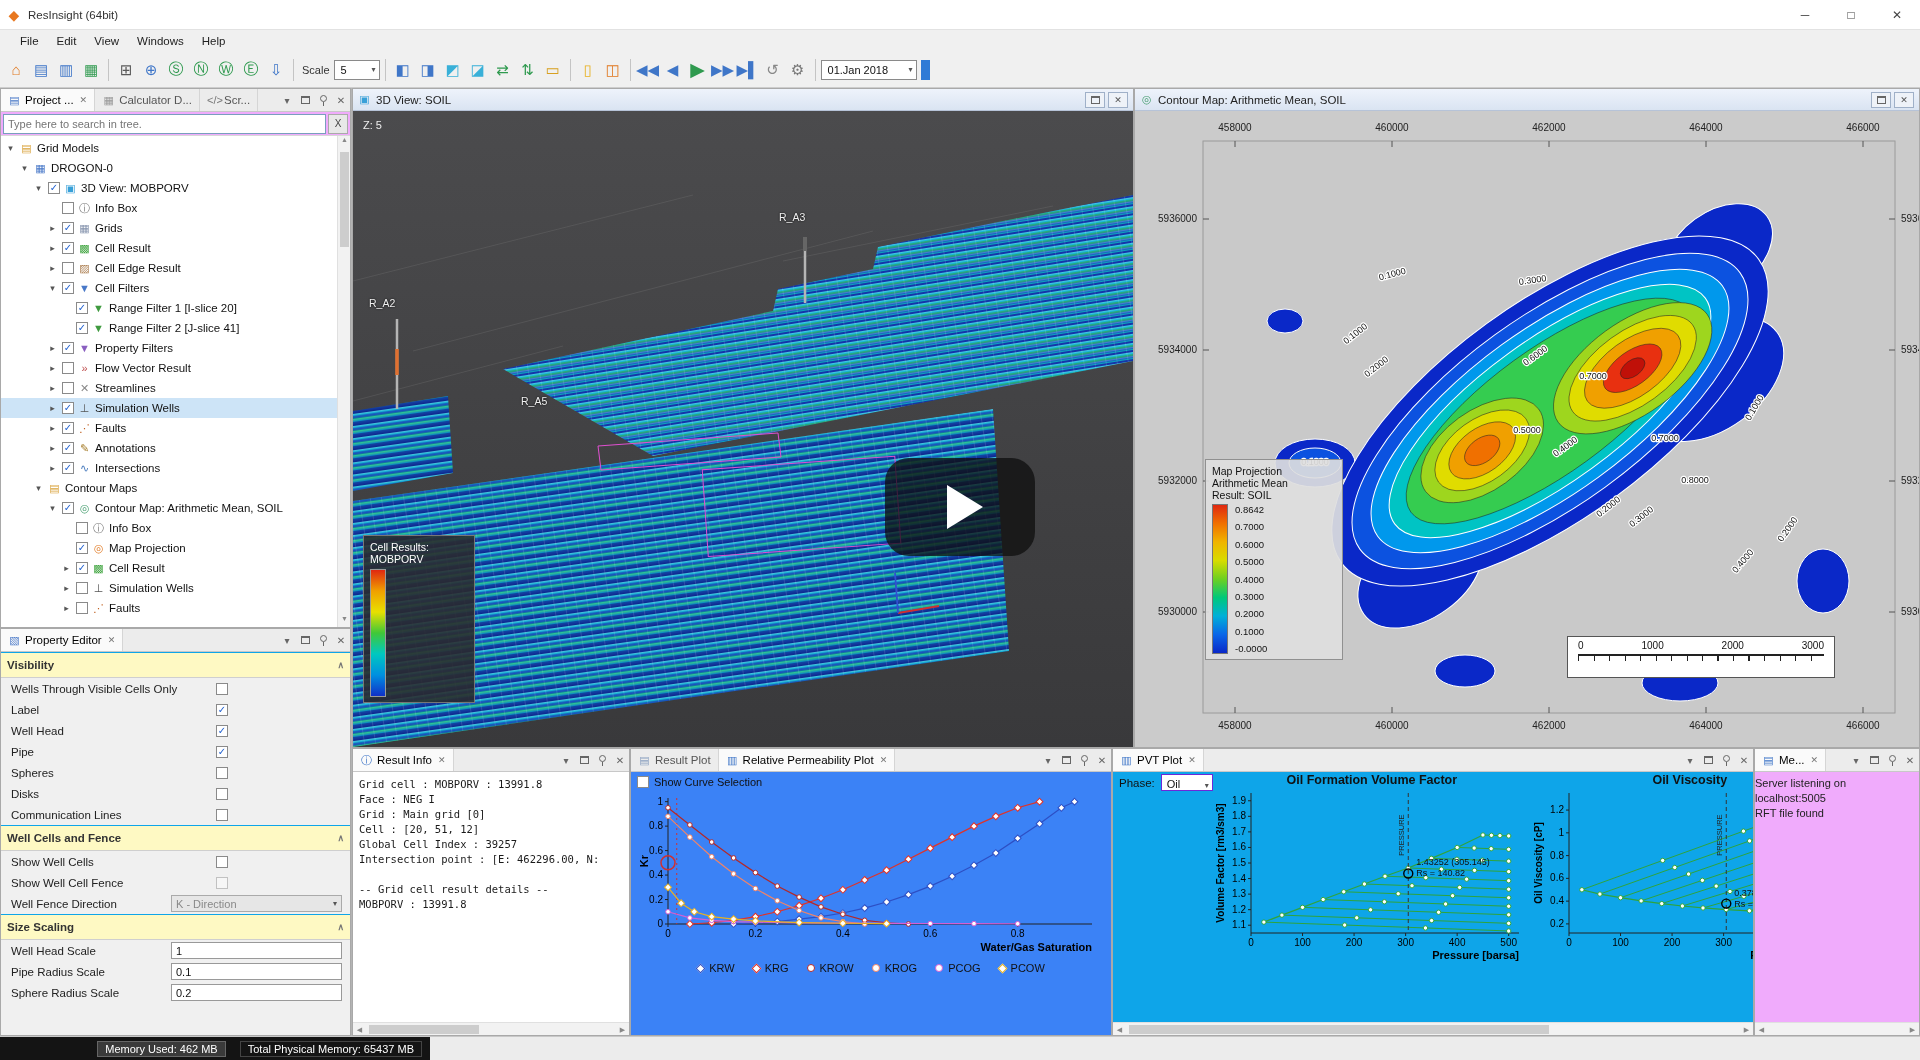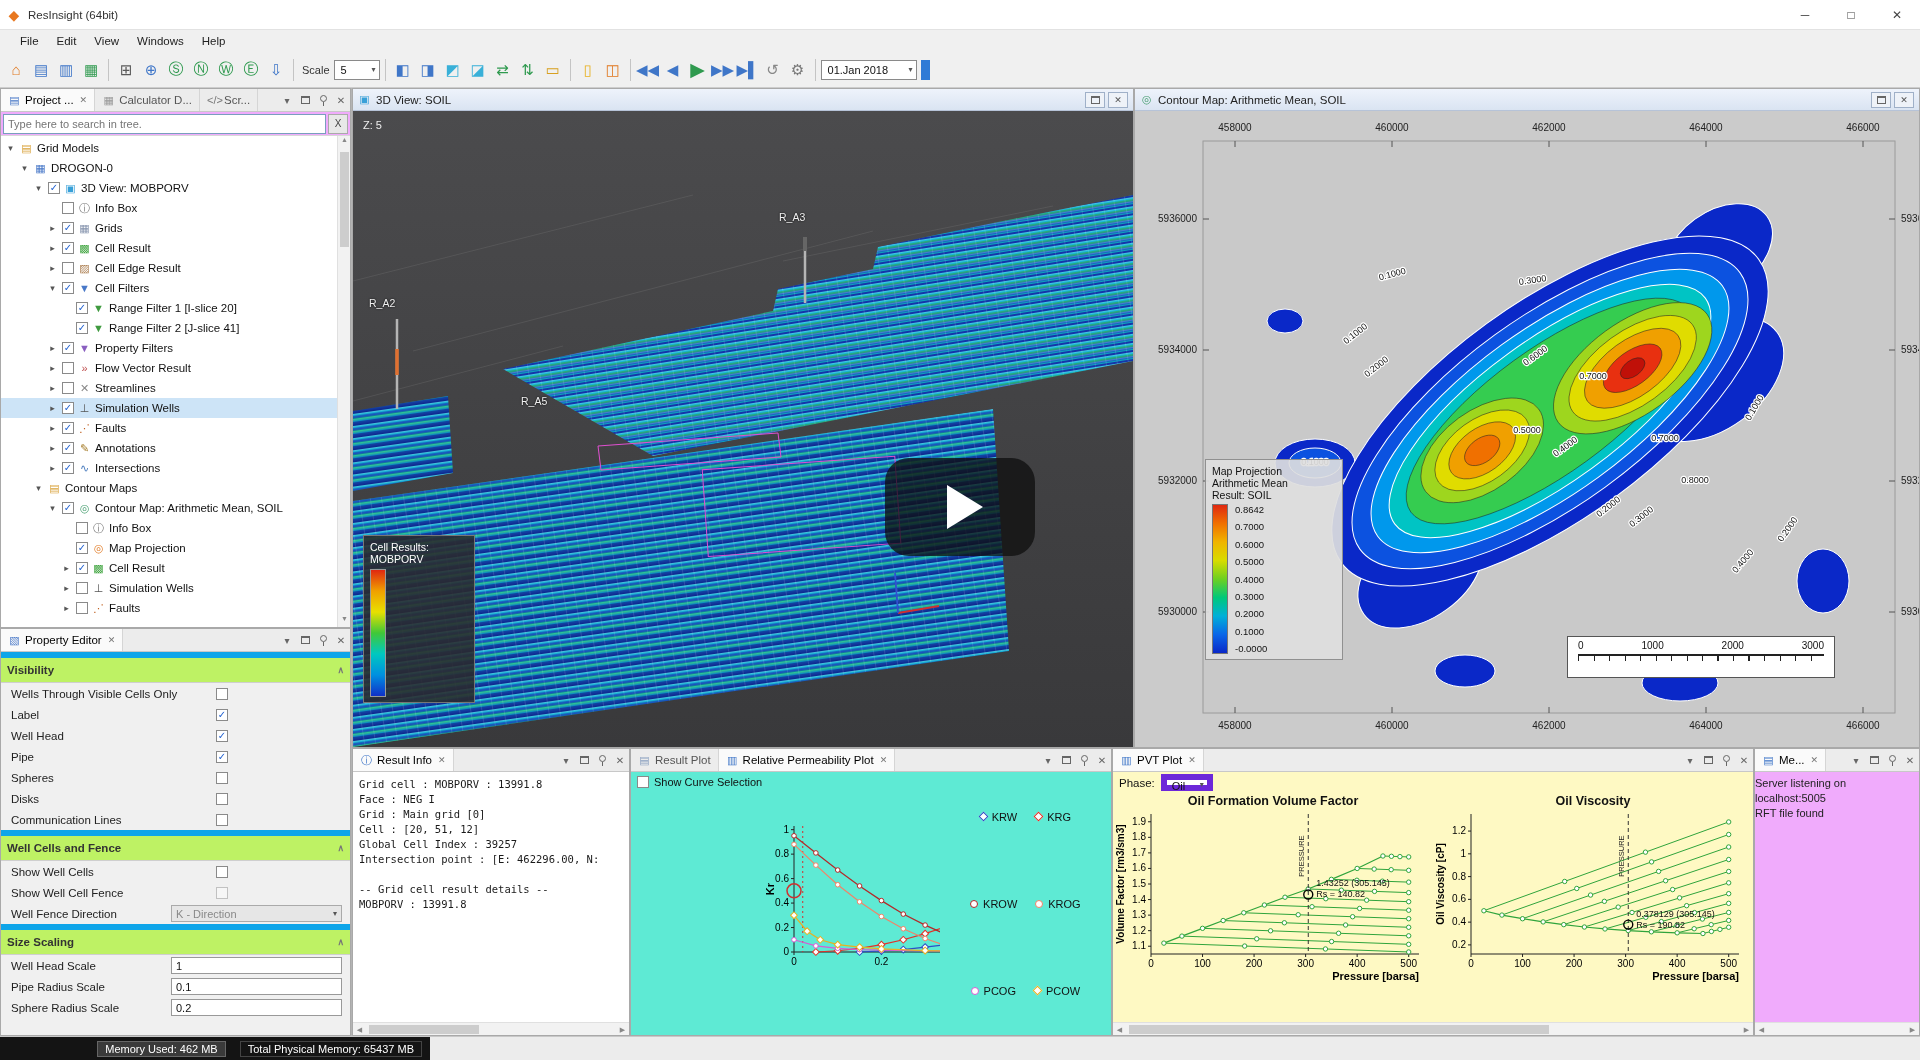--- a/index.html
+++ b/index.html
@@ -53,21 +53,21 @@
 .vscroll{position:absolute;right:0;top:0;bottom:0;width:13px;background:#f2f2f2;border-left:1px solid #e0e0e0}
 .vthumb{position:absolute;left:2px;width:9px;background:#cdcdcd}
 .varr{position:absolute;left:0;width:13px;height:12px;text-align:center;font-size:7px;color:#888}
 .hscroll{height:13px;background:#f2f2f2;border-top:1px solid #e0e0e0;position:relative;flex:none}
 .hthumb{position:absolute;top:2px;height:9px;background:#cdcdcd}
 .harr{position:absolute;top:0;width:13px;height:13px;text-align:center;font-size:7px;color:#888;line-height:13px}
 
 .pe-head{height:23px;background:#ececec;display:flex;align-items:center;border-bottom:1px solid #c8c8c8;flex:none}
 .pe-head .tab{height:100%}
 .pe-body{flex:1;background:#f0f0f0;overflow:hidden}
-.pe-sec{height:20px;background:#bef264;border-top:6px solid #0ea5e9;border-bottom:1px solid #cfcfcf;display:flex;align-items:center;padding:12px 6px;font-size:11.5px;font-weight:bold;color:#333}
+.pe-sec{height:20px;background:#fef9c3;border-top:1px solid #0ea5e9;border-bottom:1px solid #cfcfcf;display:flex;align-items:center;padding:12px 6px;font-size:11.5px;font-weight:bold;color:#333}
 .pe-sec .chev{margin-left:auto;color:#777;font-size:9px}
 .pe-row{height:21px;display:flex;align-items:center;padding:0 8px 0 10px;font-size:11.5px}
 .pe-lab{width:205px;color:#222;white-space:nowrap;overflow:hidden}
 .pe-lab.narrow{width:160px}
 .pe-input{flex:1;height:17px;background:#fff;border:1px solid #999;font-size:11px;display:flex;align-items:center;padding:0 4px}
 .pe-select{flex:1;height:17px;background:#e6e6e6;border:1px solid #aaa;color:#888;font-size:11px;display:flex;align-items:center;justify-content:space-between;padding:0 4px}
 .cb.dis{opacity:.45}
 
 .win-title{height:22px;background:linear-gradient(#eef3fb,#dae4f2);display:flex;align-items:center;gap:5px;padding:0 5px;font-size:11.5px;color:#222;border-bottom:1px solid #b6c3d8;flex:none}
 .winbtns{margin-left:auto;display:flex;gap:3px}
@@ -81,30 +81,30 @@
 .contour-body{flex:1;position:relative;background:#cbcbcb;overflow:hidden}
 .cm-legend{position:absolute;left:70px;top:348px;width:138px;background:rgba(222,222,222,.92);border:1px solid #909090;padding:5px 6px;font-size:10.5px;color:#111}
 .cm-legend .bar{width:16px;height:150px;float:left;margin-right:7px;border:1px solid #777;background:linear-gradient(#e02810,#f07000,#f0b400,#d8dc00,#6ed020,#00c87a,#00b0d8,#0a66e8,#0a28c8)}
 .cm-legend .vals{height:150px;display:flex;flex-direction:column;justify-content:space-between;font-size:9.5px}
 .cm-scalebar{position:absolute;left:432px;top:525px;width:268px;height:42px;background:#fff;border:1px solid #555;padding:3px 10px}
 .cm-scalebar .nums{display:flex;justify-content:space-between;font-size:10px;color:#111}
 .cm-scalebar .ruler{margin-top:3px;height:7px;border-top:2px solid #222;background:repeating-linear-gradient(90deg,#222 0 1px,transparent 1px 15.5px)}
 
 .ri-body{flex:1;background:#fff;font-family:"DejaVu Sans Mono","Liberation Mono",monospace;font-size:10.5px;color:#1a1a1a;padding:5px 6px;line-height:15px;overflow:hidden}
 .ri-line{white-space:pre}
-.rp-body{flex:1;background:#5eead4;display:flex;flex-direction:row;overflow:hidden}
+.rp-body{flex:1;background:#3b82f6;display:flex;flex-direction:column;overflow:hidden}
 .curve-sel-row{height:20px;display:flex;align-items:center;gap:5px;padding-left:6px;font-size:11px;flex:none}
 .chart-title{text-align:center;font-weight:bold;font-size:13px;padding:2px 40px 0;line-height:16px}
 .rp-legend{display:flex;flex-wrap:wrap;justify-content:center;column-gap:18px;row-gap:2px;padding:2px 20px;font-size:11px}
 .leg-item{display:flex;align-items:center;gap:5px}
 .leg-diamond{width:7px;height:7px;border:1.5px solid;transform:rotate(45deg);background:#fff}
 .leg-circle{width:8px;height:8px;border:1.5px solid;border-radius:50%;background:#fff}
-.pvt-body{flex:1;background:#fef9c3;display:flex;flex-direction:column;overflow:hidden}
+.pvt-body{flex:1;background:#0ea5e9;display:flex;flex-direction:row;overflow:hidden}
 .phase-row{height:21px;display:flex;align-items:center;gap:6px;padding-left:6px;font-size:11.5px;flex:none}
-.phase-select{width:52px;height:17px;background:#fff;border:6px solid #6d28d9;font-size:11px;display:flex;align-items:flex-start;justify-content:space-between;padding:0 3px 0 5px}
+.phase-select{width:52px;height:17px;background:#fff;border:1px solid #6d28d9;font-size:11px;display:flex;align-items:flex-end;justify-content:space-between;padding:0 3px 0 5px}
 .pvt-charts{flex:1;display:flex}
 .pvt-chart{width:50%;display:flex;flex-direction:column}
 .pvt-chart-title{text-align:center;font-weight:bold;font-size:12.5px;padding-top:1px}
 .msg-body{flex:1;background:#f0abfc;font-size:11px;padding:4px 0;line-height:15px;color:#222;overflow:hidden}
 
 .statusbar{height:24px;display:flex;align-items:stretch;background:#ececec;border-top:1px solid #c8c8c8}
 .status-left{flex:1;display:flex;align-items:center;padding-left:6px;font-size:11px;color:#222;white-space:nowrap;overflow:hidden}
 .status-right{width:430px;background:#141414;display:flex;align-items:center;justify-content:flex-end;gap:14px;padding-right:8px}
 .status-badge{background:#3a3a3a;border:1px solid #666;color:#fff;font-size:11px;padding:1px 7px;white-space:nowrap}
 

